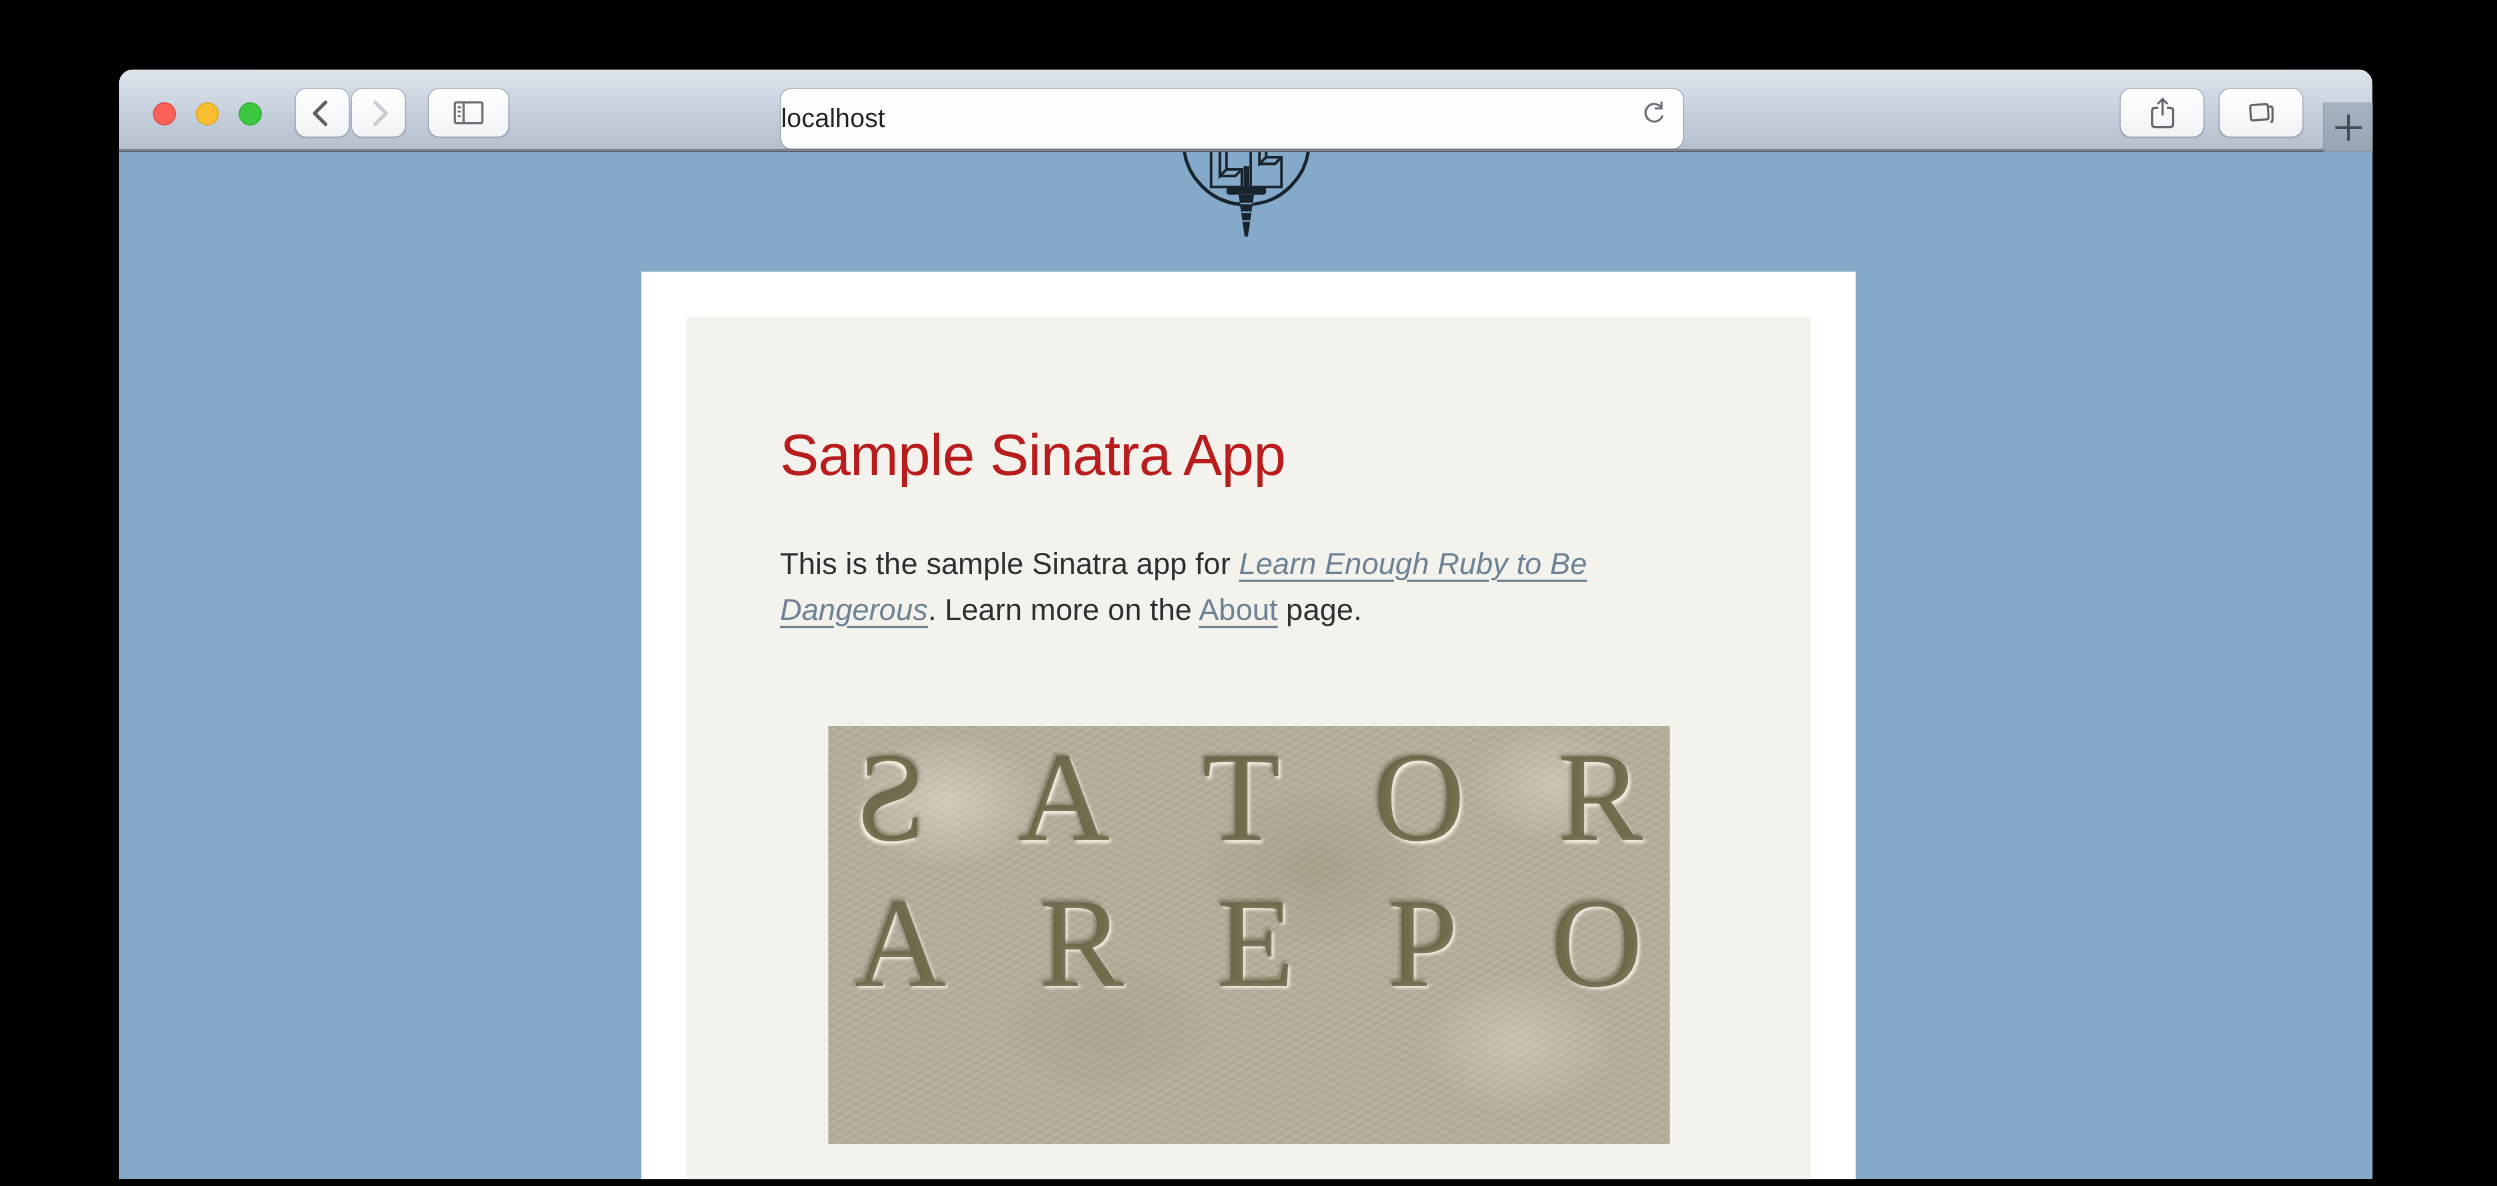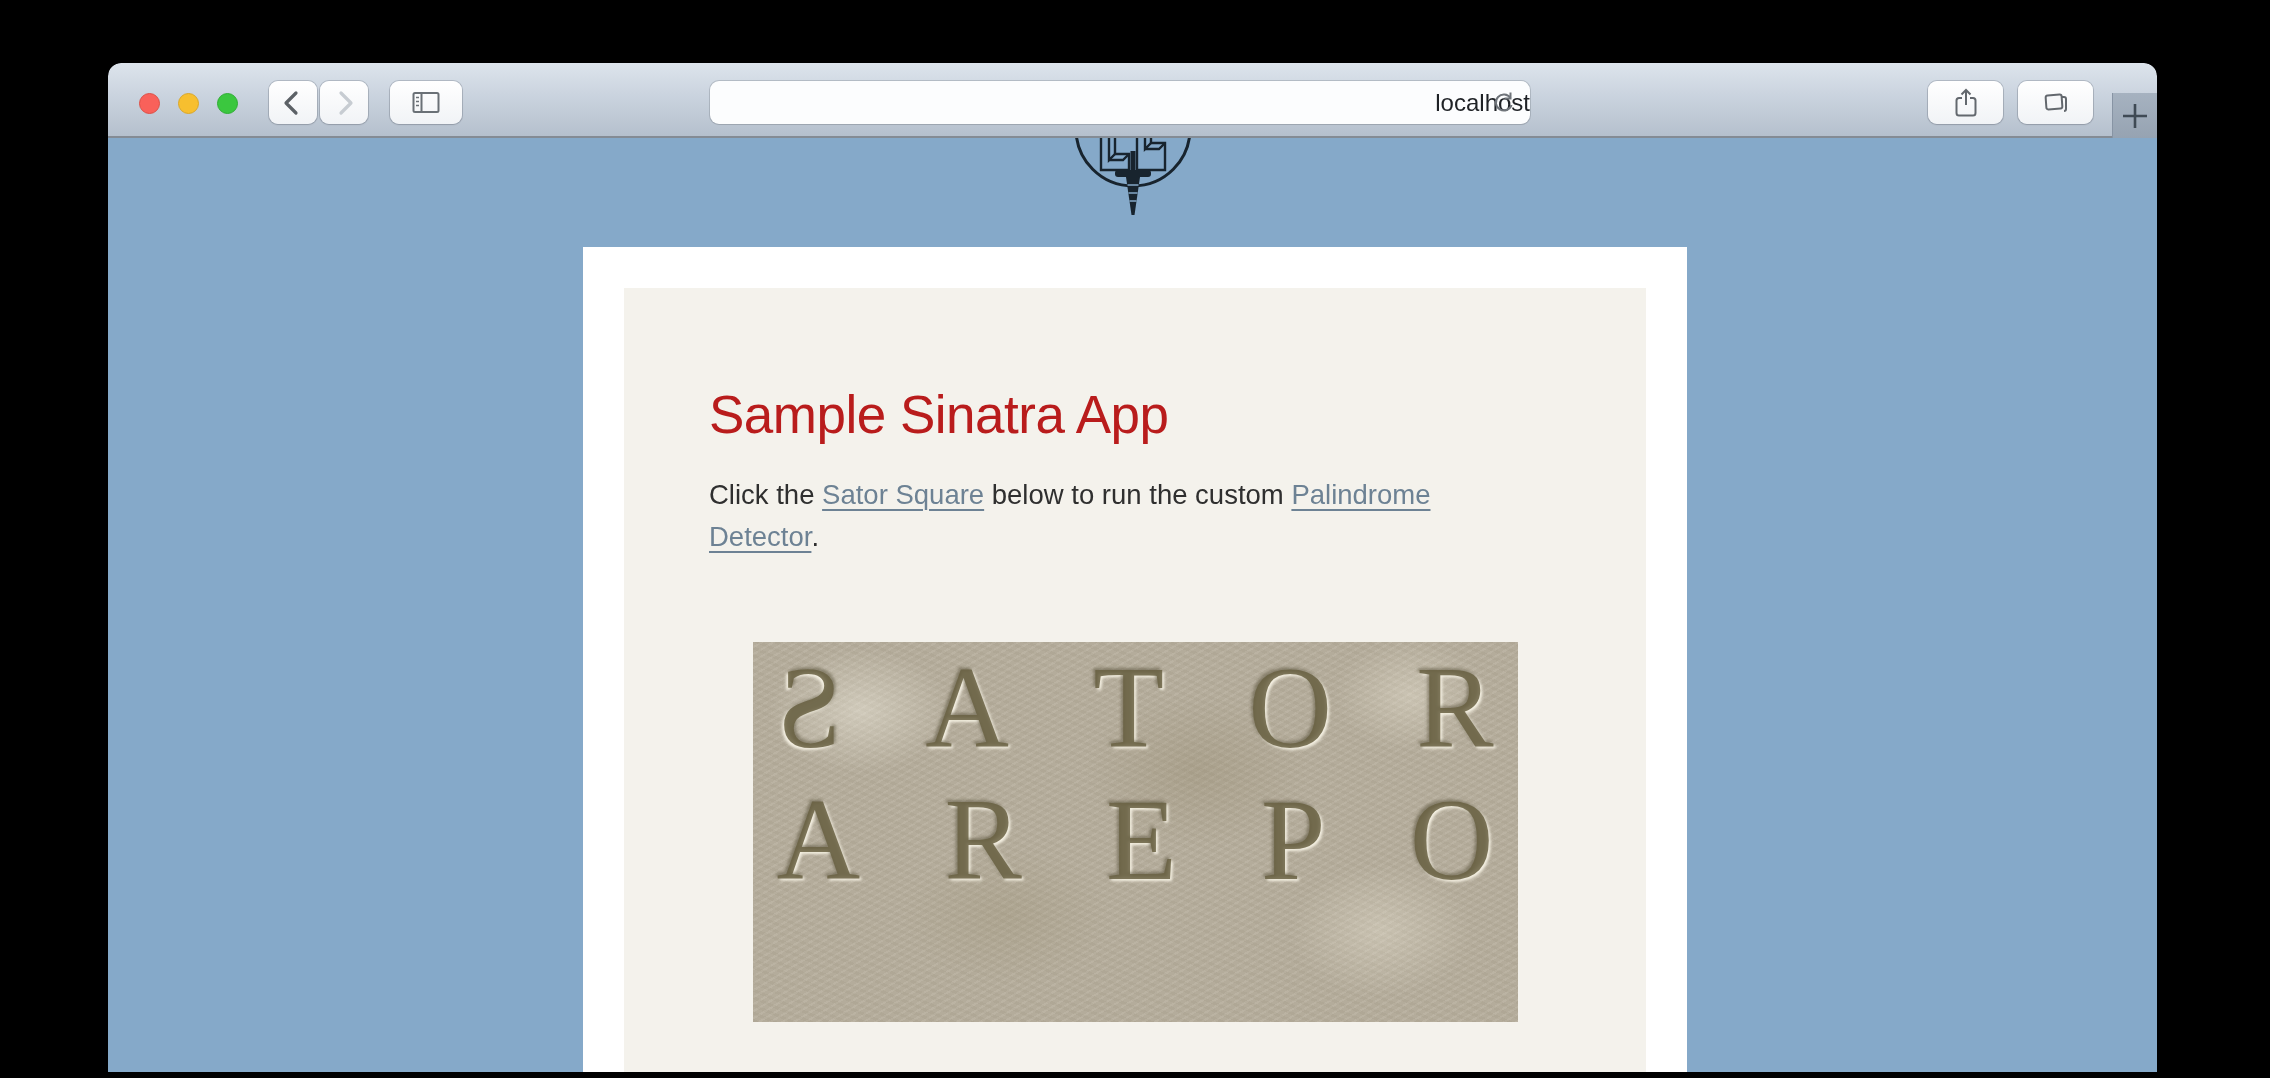--- a/index.html
+++ b/index.html
@@ -25,24 +25,24 @@
   .tbtn { position: absolute; top: 18px; height: 43px; border-radius: 9px;
     background: linear-gradient(#ffffff, #f1f3f6);
     box-shadow: 0 0 0 1px rgba(90,98,110,.28), 0 1px 2px rgba(0,0,0,.10);
     display: flex; align-items: center; justify-content: center; color: #5c6166; }
   .btn-back    { left: 161px;  width: 48px; }
   .btn-forward { left: 212px;  width: 48px; color: #c7ccd2; }
   .btn-sidebar { left: 282px;  width: 72px; color: #6a7076; }
   .btn-share   { left: 1820px; width: 75px; color: #63686e; }
   .btn-tabs    { left: 1910px; width: 75px; color: #63686e; }
 
-  .urlfield { position: absolute; left: 602px; top: 18px; width: 820px; height: 43px;
+  .urlfield { position: absolute; left: 602px; top: 18px; width: 820px; height: 54px;
     border-radius: 9px; background: #fcfdfe;
     box-shadow: 0 0 0 1px rgba(120,128,138,.35), 0 1px 1px rgba(0,0,0,.06);
-    display: flex; align-items: center; justify-content: flex-end; }
+    display: flex; align-items: center; justify-content: flex-start; }
   .urltext { font-size: 24px; color: #1f2226; }
   .reload { position: absolute; right: 13px; top: 8px; color: #6f747a; }
 
   .newtab { position: absolute; right: 0; top: 30px; width: 45px; height: 45px;
     background: linear-gradient(#a6b2c0, #96a3b2); border-left: 1px solid #8794a4;
     display: flex; align-items: center; justify-content: center; color: #3f4a55; }
 
   
   .content { position: absolute; left: 0; right: 0; top: 75px; bottom: 0;
     background: #85a9c9; overflow: hidden; z-index: 1; }
@@ -187,21 +187,21 @@
             <line x1="76.5" y1="134" x2="83.5" y2="134" stroke="#85a9c9" stroke-width="1.4"></line>
           </g>
         </svg>
       </div>
 
       <div class="white-col">
         <div class="card">
 
           <h1 class="page-title">Sample Sinatra App</h1>
 
-          <p class="body-par par-2"><span>Click the </span><a class="link">Sator Square</a><span> below to run the custom </span><a class="link">Palindrome Detector</a><span>.</span></p>
+          <p class="body-par par-1"><span>This is the sample Sinatra app for </span><a class="link italic">Learn Enough Ruby to Be Dangerous</a><span>. Learn more on the </span><a class="link">About</a><span> page.</span></p>
 
           <div class="sator">
             <div class="sator-row row-0">
                 <span class="sator-letter mirrored">S</span>
                 <span class="sator-letter">A</span>
                 <span class="sator-letter">T</span>
                 <span class="sator-letter">O</span>
                 <span class="sator-letter">R</span>
               </div>
             <div class="sator-row row-1">

